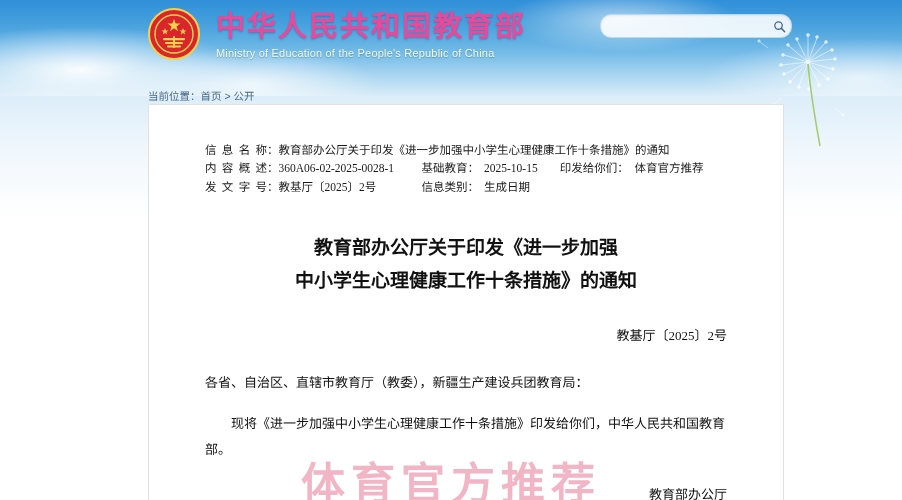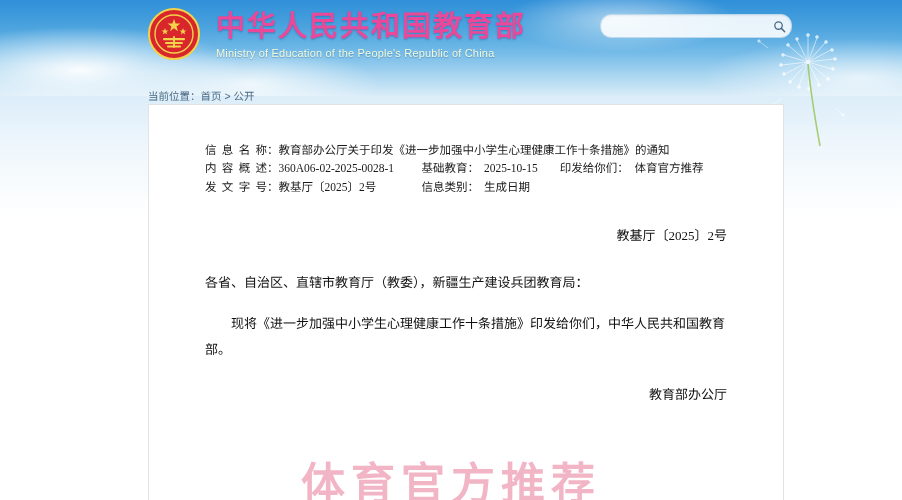--- a/index.html
+++ b/index.html
@@ -348,20 +348,24 @@
           <td class="lbl">发文字号</td>
           <td class="colon">：</td>
           <td class="val">教基厅〔2025〕2号</td>
           <td><span>信息类别</span>：</td>
           <td class="val" colspan="3">生成日期</td>
         </tr>
       </tbody>
         </table>
     </div>
 
+    <div class="doc-title">
+      <div>教育部办公厅关于印发《进一步加强</div>
+      <div>中小学生心理健康工作十条措施》的通知</div>
+    </div>
 
     <div class="doc-number">教基厅〔2025〕2号</div>
 
     <div class="doc-body">
       <p>各省、自治区、直辖市教育厅（教委），新疆生产建设兵团教育局：</p>
       <p class="indent">现将《进一步加强中小学生心理健康工作十条措施》印发给你们，中华人民共和国教育部。</p>
     </div>
 
     <div class="signature">
       <div>教育部办公厅</div>

